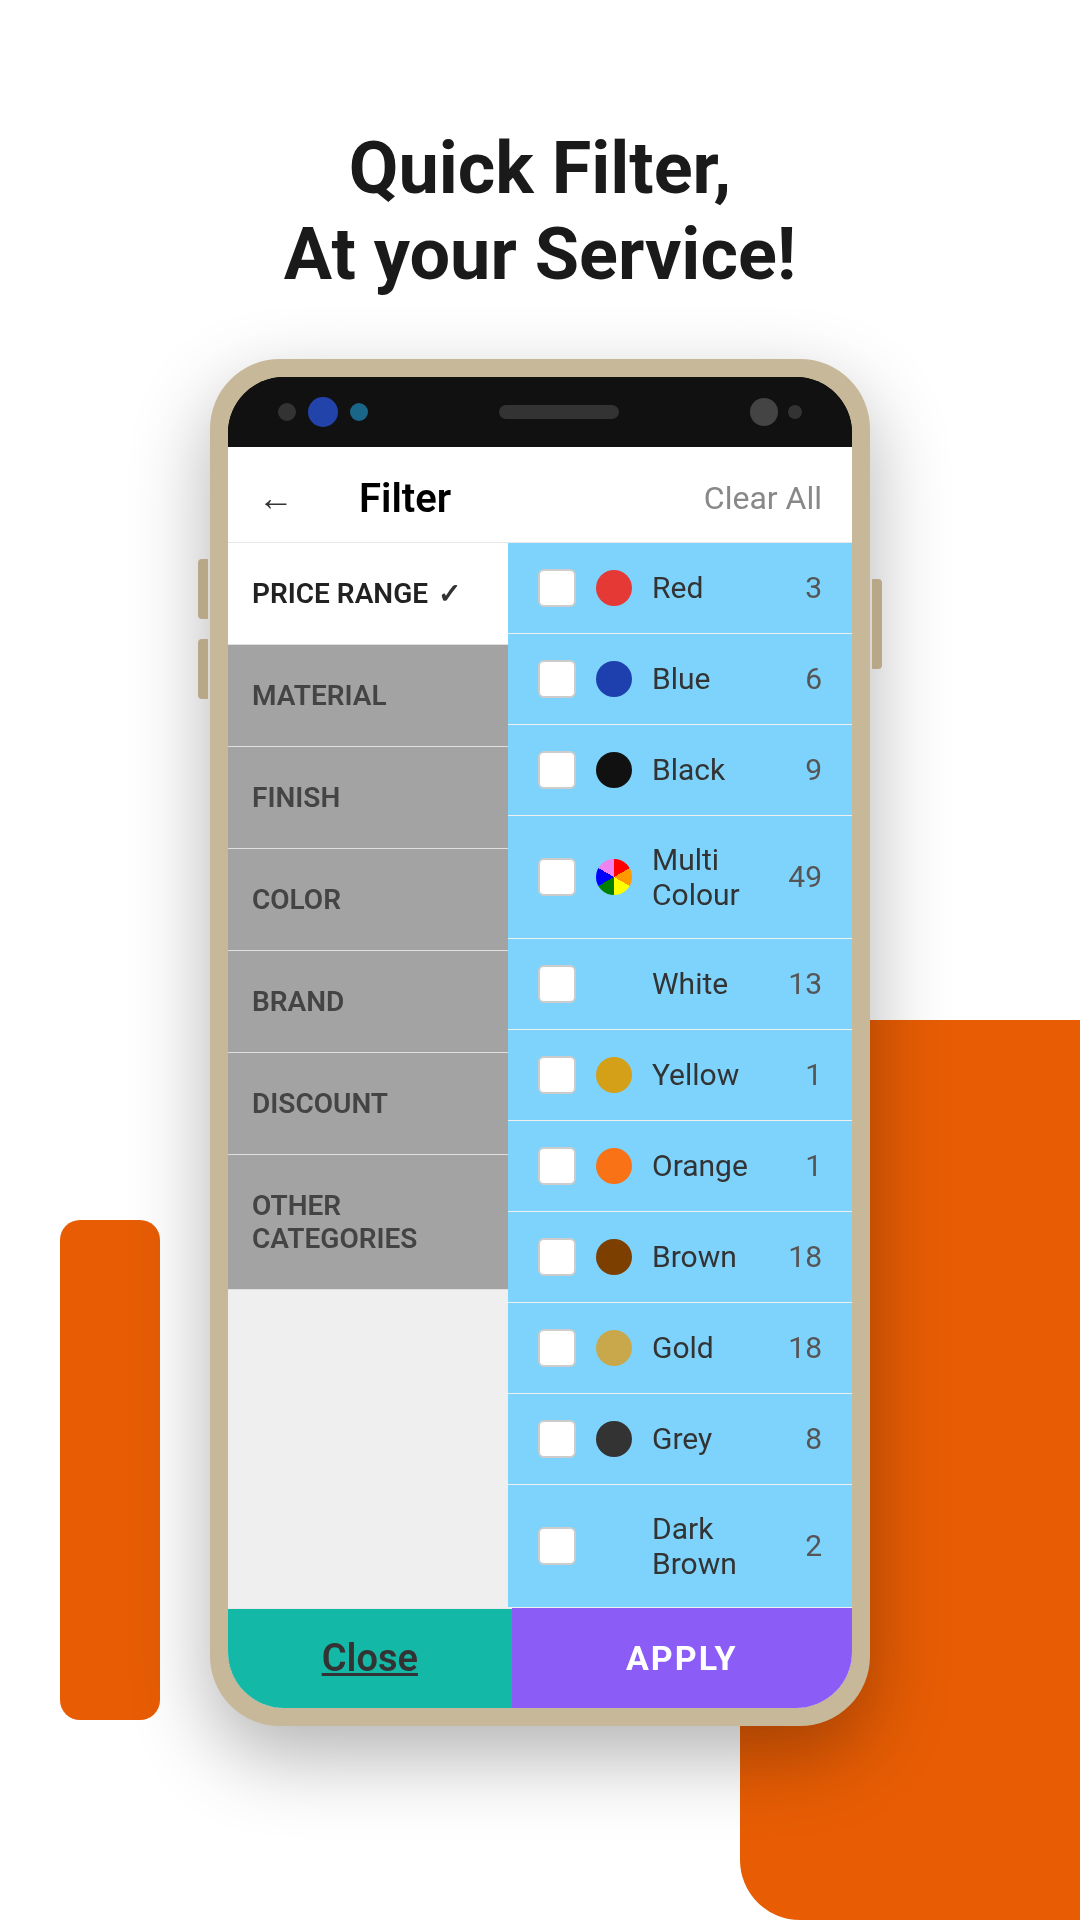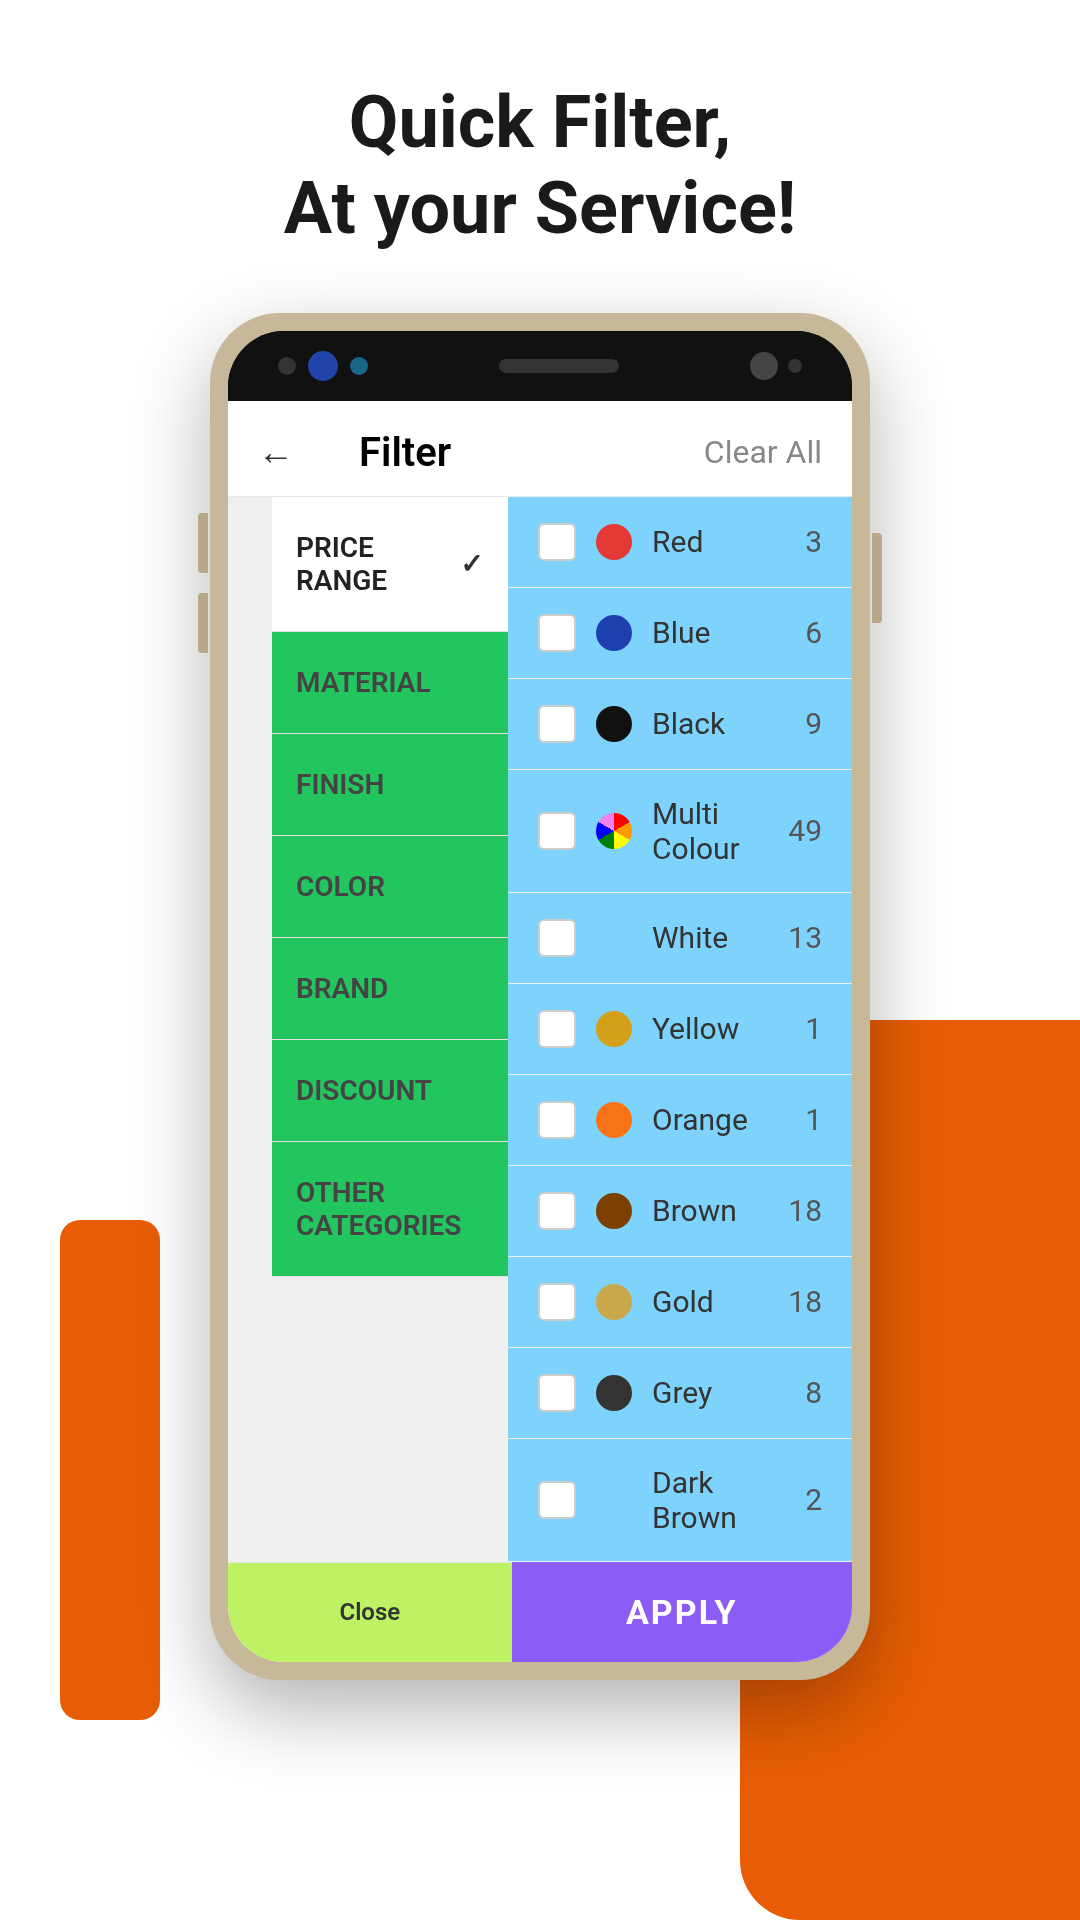--- a/index.html
+++ b/index.html
@@ -21,20 +21,21 @@
       width: 100%;
       padding: 80px 40px 40px;
       text-align: center;
       background: #fff;
     }
     .hero-title {
       font-size: 72px;
       font-weight: 700;
       color: #1a1a1a;
       line-height: 1.2;
+      margin-top: 46px;
     }
 
     
     .phone-wrapper {
       position: relative;
       width: 1080px;
       flex: 1;
       display: flex;
       justify-content: center;
       align-items: flex-start;
@@ -182,28 +183,27 @@
       flex: 1;
     }
 
     
     .sidebar {
       width: 280px;
       min-width: 280px;
       background: #efefef;
       display: flex;
       flex-direction: column;
-      padding-left: 44px;
     }
     .sidebar-item {
       padding: 34px 24px;
       font-size: 28px;
       font-weight: 600;
       color: #444;
-      background: #22c55e;
+      background: #a3a3a3;
       border-bottom: 1px solid #e0e0e0;
       cursor: pointer;
       display: flex;
       align-items: center;
       gap: 10px;
     }
     .sidebar-item.active {
       background: #fff;
       color: #222;
     }
@@ -269,26 +269,27 @@
     .bottom-bar {
       display: flex;
       height: 100px;
       background: #fff;
     }
     .close-btn {
       flex: 1;
       display: flex;
       align-items: center;
       justify-content: center;
-      font-size: 24px;
+      font-size: 38px;
       color: #333;
       font-weight: 600;
-      background: #bef264;
+      background: #14b8a6;
       border-top: 1px solid #e8e8e8;
       cursor: pointer;
+      text-decoration: underline;
     }
     .apply-btn {
       flex: 1.2;
       display: flex;
       align-items: center;
       justify-content: center;
       font-size: 34px;
       color: #fff;
       font-weight: 700;
       background: #8b5cf6;

